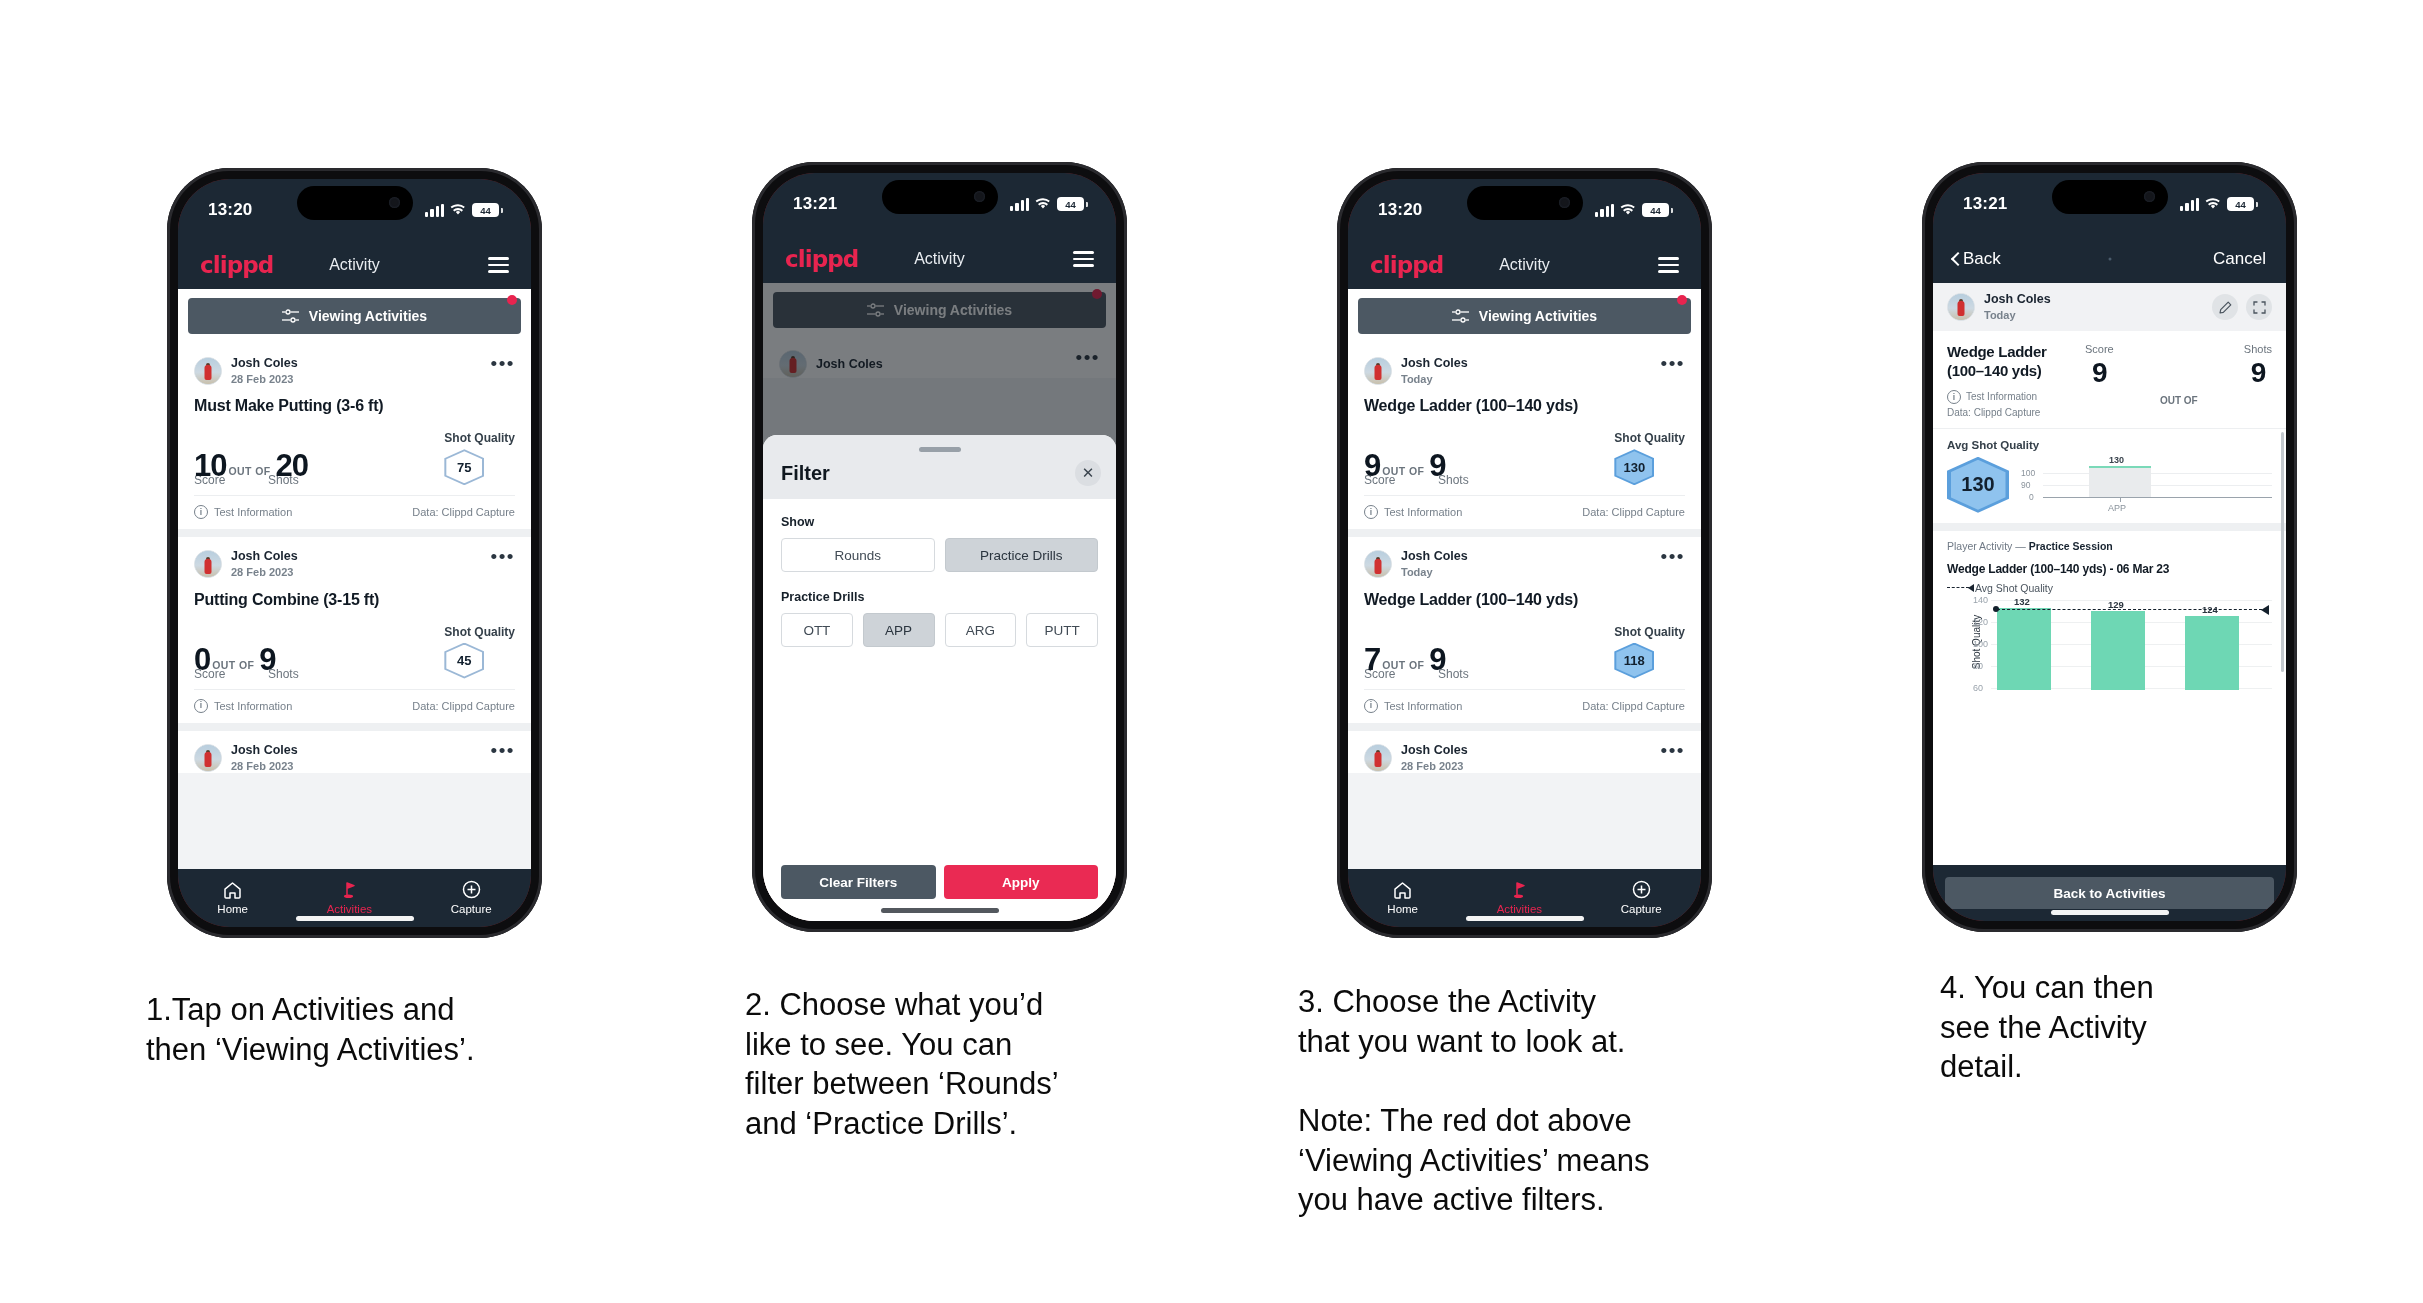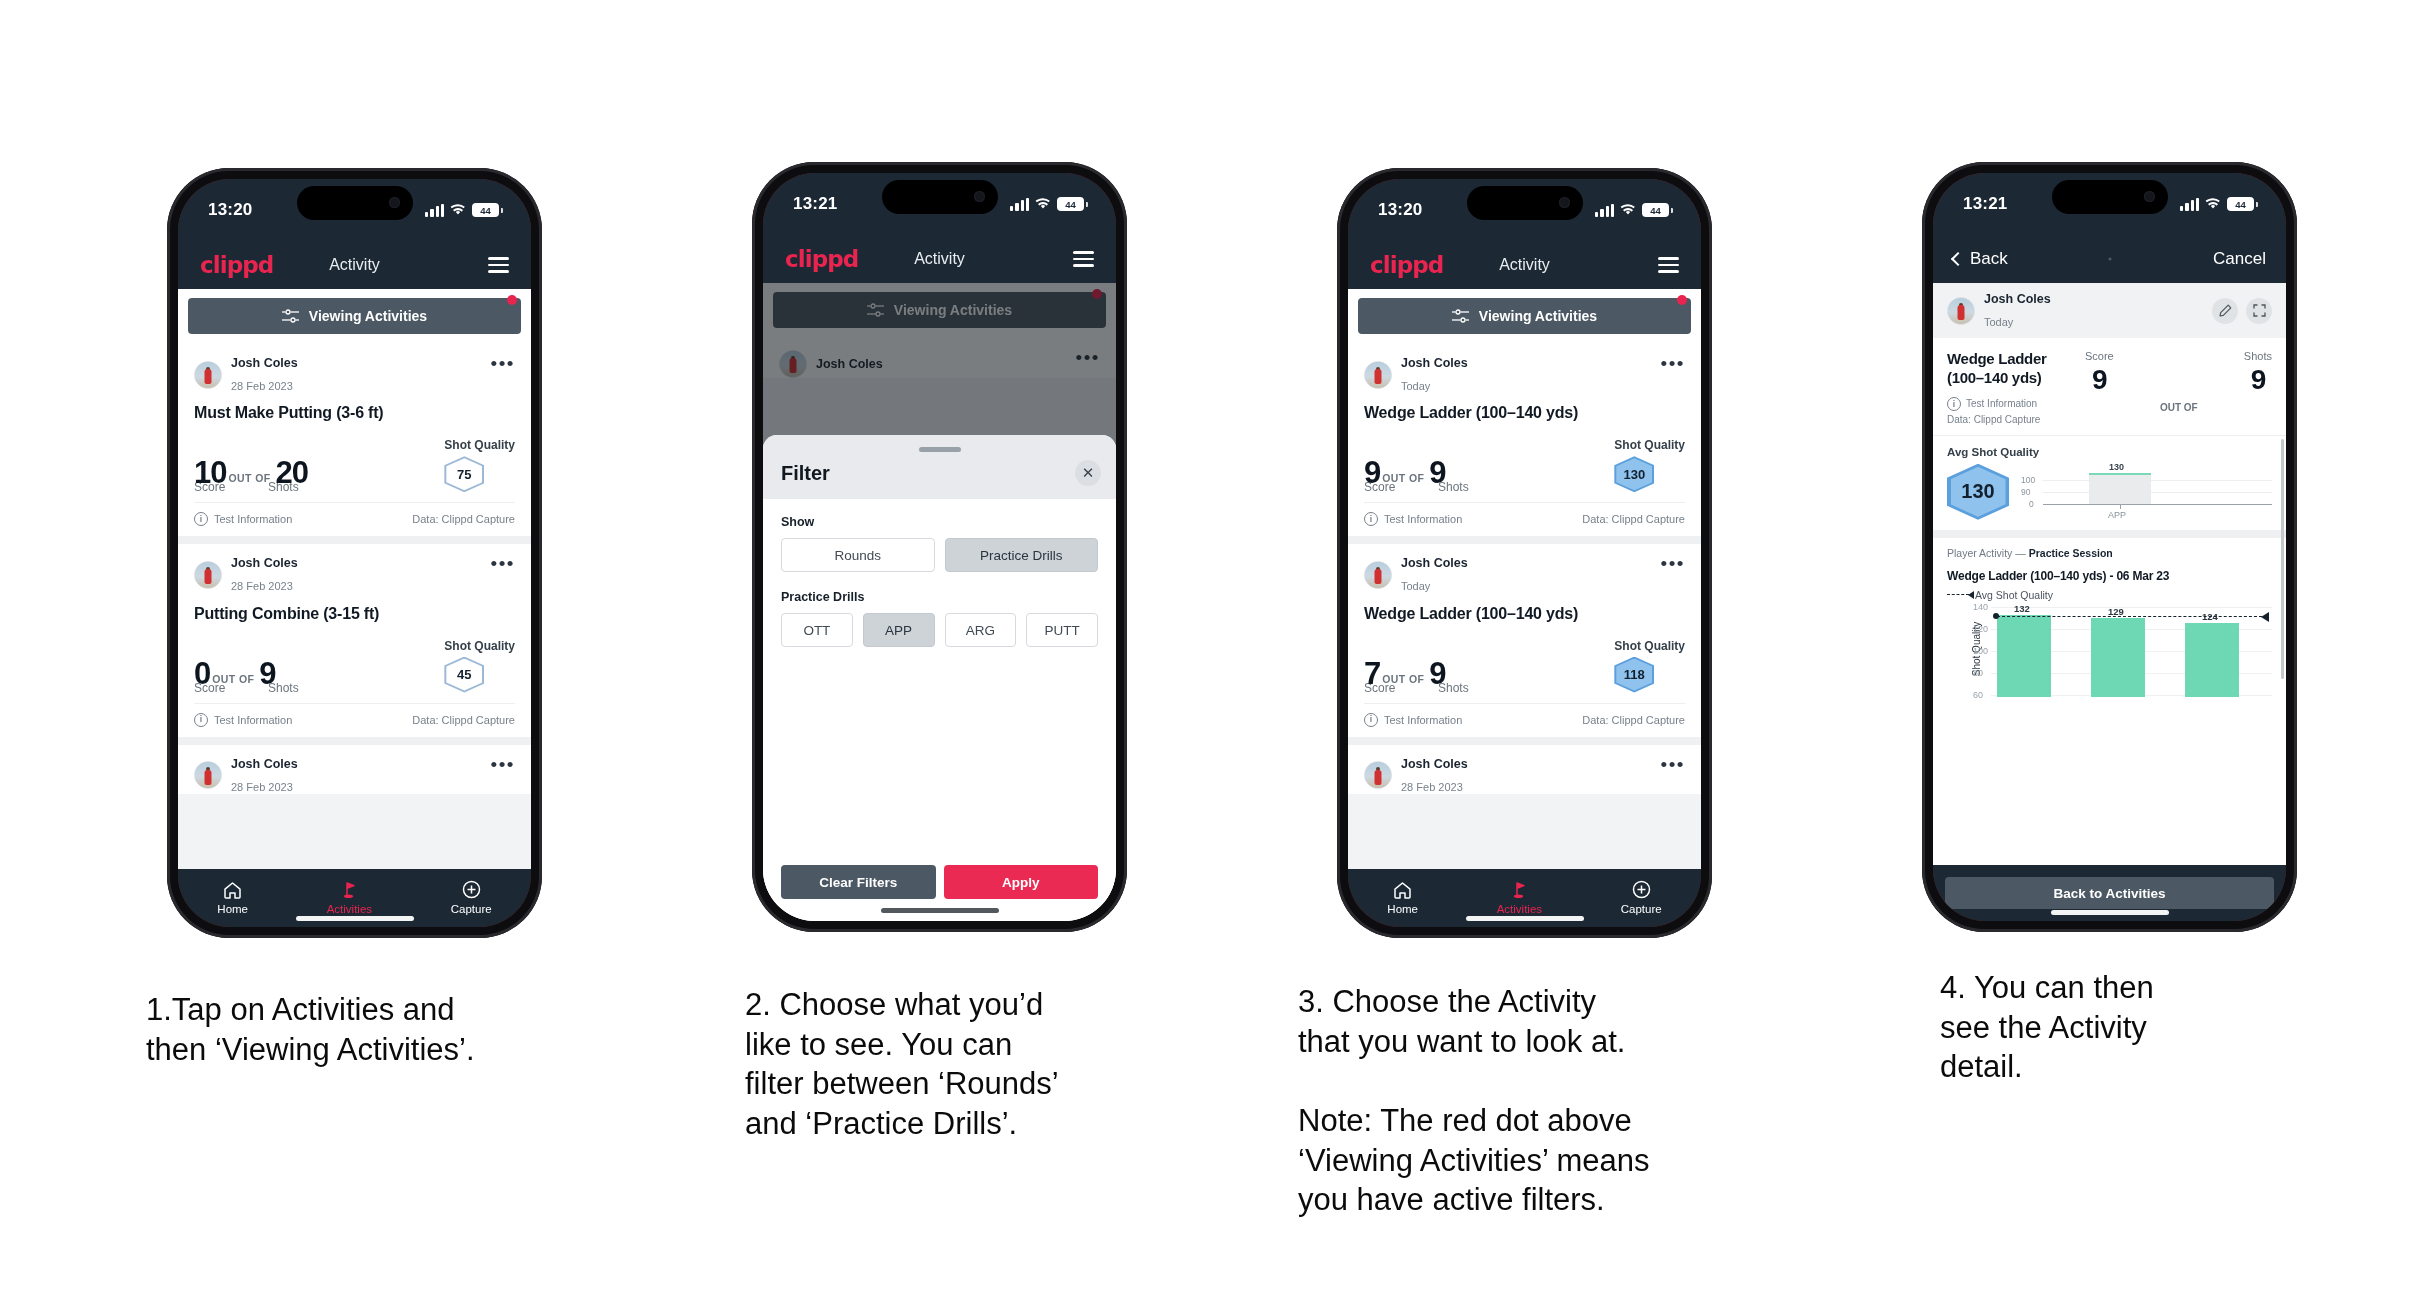--- a/index.html
+++ b/index.html
@@ -38,21 +38,21 @@
   .appbar{height:48px;flex:0 0 48px;background:#1c2834;display:flex;align-items:center;
           justify-content:space-between;padding:0 22px;position:relative;z-index:10;}
   .logo{color:#e8244f;font-size:23px;font-weight:bold;letter-spacing:-.9px;font-family:"DejaVu Sans",sans-serif;}
   .appbar-title{color:#e9edf1;font-size:16px;position:absolute;left:50%;transform:translateX(-50%);}
   .burger{display:flex;flex-direction:column;gap:4px;}
   .burger span{display:block;width:21px;height:2.4px;background:#fff;border-radius:2px;}
 
   
   .backbar{height:48px;flex:0 0 48px;background:#1c2834;display:flex;align-items:center;
            justify-content:space-between;padding:0 20px;color:#fff;font-size:17px;position:relative;z-index:10;}
-  .backbar .bk{display:flex;align-items:center;gap:7px;}
+  .backbar .bk{display:flex;align-items:center;}
   .chev{width:8px;height:8px;border-left:2.2px solid #fff;border-bottom:2.2px solid #fff;
         transform:rotate(45deg);display:inline-block;}
   .backbar .dot-mid{position:absolute;left:50%;top:50%;transform:translate(-50%,-50%);
                     width:3px;height:3px;background:#4a5b6b;border-radius:50%;}
 
   
   .screen{flex:1 1 auto;background:#f2f3f5;position:relative;overflow:hidden;}
 
   
   .va-wrap{background:#fff;padding:9px 10px 10px 10px;position:relative;}
@@ -66,21 +66,21 @@
   .card-head{display:flex;align-items:flex-start;justify-content:space-between;}
   .who{display:flex;align-items:center;gap:9px;}
   .avatar{width:26px;height:26px;border-radius:50%;overflow:hidden;background:#b9cbd8;
           border:1px solid #dfe4e8;position:relative;flex:0 0 26px;}
   .avatar .sky{position:absolute;inset:0;background:linear-gradient(#b8cede 0%,#cdd9e2 55%,#c9c0ac 100%);}
   .avatar .fig{position:absolute;left:50%;top:28%;transform:translateX(-50%);width:7px;height:15px;
                background:#d03030;border-radius:3px 3px 2px 2px;}
   .avatar .head{position:absolute;left:50%;top:20%;transform:translateX(-50%);width:4px;height:4px;
                 border-radius:50%;background:#5d3b2a;}
   .name{font-size:12.5px;font-weight:bold;color:#1a2430;line-height:1.2;}
-  .date{font-size:11px;color:#78828c;line-height:1.3;margin-top:8px;}
+  .date{font-size:11px;color:#78828c;line-height:1.3;margin-top:1px;font-weight:bold;}
   .dots{color:#2b3641;font-size:19px;letter-spacing:1.5px;line-height:10px;padding-top:3px;}
   .card-title{font-size:16px;font-weight:bold;color:#111a24;margin:11px 0 0 0;letter-spacing:-.2px;}
 
   .stats{display:flex;align-items:flex-end;margin-top:10px;position:relative;height:62px;}
   .stat-lbl{font-size:12px;color:#6b747d;}
   .col-score{width:74px;}
   .col-shots{flex:1;}
   .big{font-size:31px;font-weight:bold;color:#0d1620;line-height:1;letter-spacing:-1px;}
   .outof{font-size:10.5px;color:#6b747d;font-weight:600;letter-spacing:.4px;margin:0 5px 4px 2px;}
   .sq{position:absolute;right:0;bottom:2px;text-align:center;}

